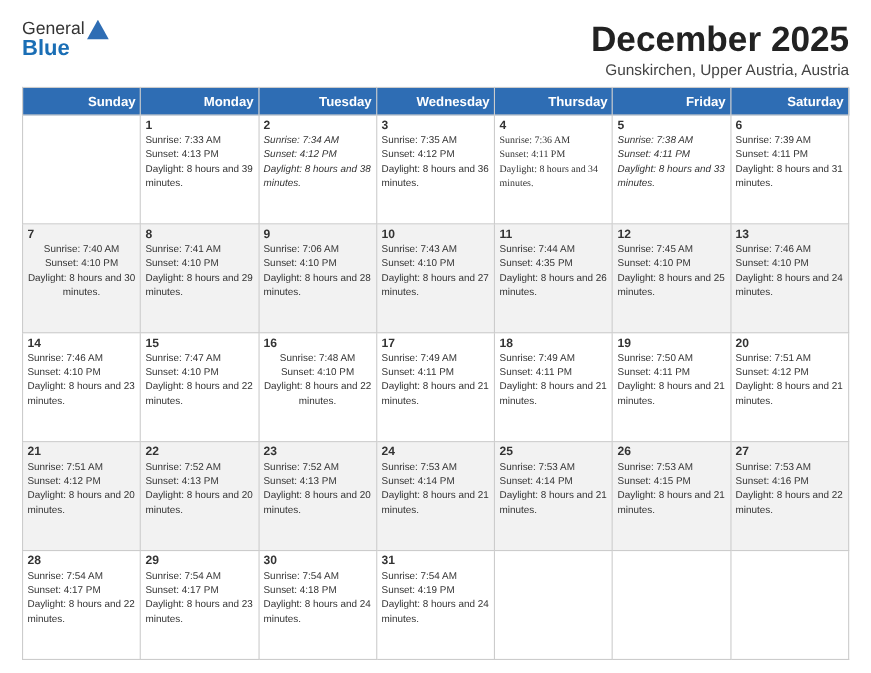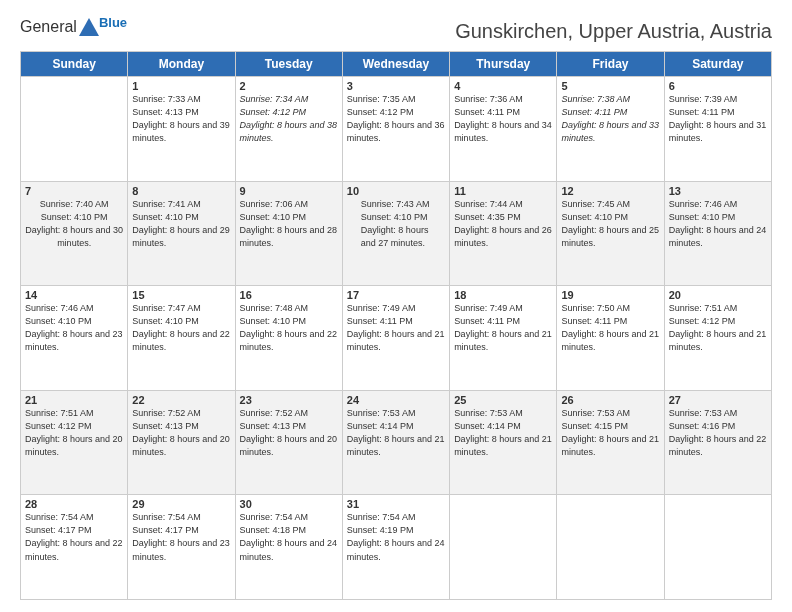--- a/index.html
+++ b/index.html
@@ -18,51 +18,51 @@
       flex-direction: column;
     }
     .header {
       display: flex;
       justify-content: space-between;
       align-items: flex-start;
       margin-bottom: 8px;
     }
     .logo {
       display: flex;
-      flex-direction: row;
+      flex-direction: column;
       align-items: flex-start;
     }
     .logo-general { color: #333; }
     .logo-blue { color: #1a6eb5; }
     .title-block {
       text-align: right;
     }
     .month-title {
       font-size: 32px;
       font-weight: bold;
       color: #222;
       line-height: 1.1;
     }
     .subtitle {
-      font-size: 20px;
+      font-size: 14px;
       color: #444;
       margin-top: 2px;
     }
     .calendar {
       width: 100%;
       border-collapse: collapse;
       flex: 1;
     }
     .calendar th {
       background-color: #2e6db4;
       color: #fff;
       font-size: 12px;
       font-weight: bold;
       padding: 5px 4px;
-      text-align: center;
+      text-align: right;
       border: 1px solid #ccc;
     }
     .calendar td {
       border: 1px solid #ccc;
       vertical-align: top;
       padding: 3px 4px;
       font-size: 9.5px;
       color: #333;
       width: calc(100% / 7);
       height: 80px;
@@ -93,23 +93,24 @@
 
 <div class="page">
   <div class="header">
     <div class="logo">
       <div style="display:flex;align-items:center;">
         <span class="logo-general">General</span>
         <svg width="20" height="18" viewBox="0 0 20 18" style="margin-left:2px;">
           <polygon points="0,18 10,0 20,18" fill="#2e6db4"></polygon>
         </svg>
       </div>
-      <span class="logo-blue" style="font-size:13px;font-weight:bold;color:#1a6eb5;margin-top:-3px;">Blue</span>
+      <span class="logo-blue" style="font-size:20px;font-weight:bold;color:#1a6eb5;margin-top:-3px;">Blue</span>
     </div>
     <div class="title-block">
+      <div class="month-title">December 2025</div>
       <div class="subtitle">Gunskirchen, Upper Austria, Austria</div>
     </div>
   </div>
 
   <table class="calendar">
     <thead>
       <tr>
         <th>Sunday</th>
         <th>Monday</th>
         <th>Tuesday</th>
@@ -135,21 +136,21 @@
 Daylight: 8 hours and 38 minutes.</div>
           </td>
           <td>
             <span class="day-number">3</span>
             <div class="day-info" style="white-space: pre-line;">Sunrise: 7:35 AM
 Sunset: 4:12 PM
 Daylight: 8 hours and 36 minutes.</div>
           </td>
           <td>
             <span class="day-number">4</span>
-            <div class="day-info" style="white-space: pre-line;">Sunrise: 7:36 AM
+            <div class="day-info" style="white-space: pre-line; font-family: Liberation Serif, serif;">Sunrise: 7:36 AM
 Sunset: 4:11 PM
 Daylight: 8 hours and 34 minutes.</div>
           </td>
           <td>
             <span class="day-number">5</span>
             <div class="day-info" style="white-space: pre-line; font-style: italic;">Sunrise: 7:38 AM
 Sunset: 4:11 PM
 Daylight: 8 hours and 33 minutes.</div>
           </td>
           <td>
@@ -173,21 +174,21 @@
 Daylight: 8 hours and 29 minutes.</div>
           </td>
           <td>
             <span class="day-number">9</span>
             <div class="day-info" style="white-space: pre-line;">Sunrise: 7:06 AM
 Sunset: 4:10 PM
 Daylight: 8 hours and 28 minutes.</div>
           </td>
           <td>
             <span class="day-number">10</span>
-            <div class="day-info" style="white-space: pre-line; margin-left: 14px;">Sunrise: 7:43 AM
+            <div class="day-info" style="white-space: pre-line;">Sunrise: 7:43 AM
 Sunset: 4:10 PM
 Daylight: 8 hours and 27 minutes.</div>
           </td>
           <td>
             <span class="day-number">11</span>
             <div class="day-info" style="white-space: pre-line;">Sunrise: 7:44 AM
 Sunset: 4:35 PM
 Daylight: 8 hours and 26 minutes.</div>
           </td>
           <td>
@@ -211,21 +212,21 @@
 Daylight: 8 hours and 23 minutes.</div>
           </td>
           <td>
             <span class="day-number">15</span>
             <div class="day-info" style="white-space: pre-line;">Sunrise: 7:47 AM
 Sunset: 4:10 PM
 Daylight: 8 hours and 22 minutes.</div>
           </td>
           <td>
             <span class="day-number">16</span>
-            <div class="day-info" style="white-space: pre-line;">Sunrise: 7:48 AM
+            <div class="day-info" style="white-space: pre-line; text-align: center;">Sunrise: 7:48 AM
 Sunset: 4:10 PM
 Daylight: 8 hours and 22 minutes.</div>
           </td>
           <td>
             <span class="day-number">17</span>
             <div class="day-info" style="white-space: pre-line;">Sunrise: 7:49 AM
 Sunset: 4:11 PM
 Daylight: 8 hours and 21 minutes.</div>
           </td>
           <td>

